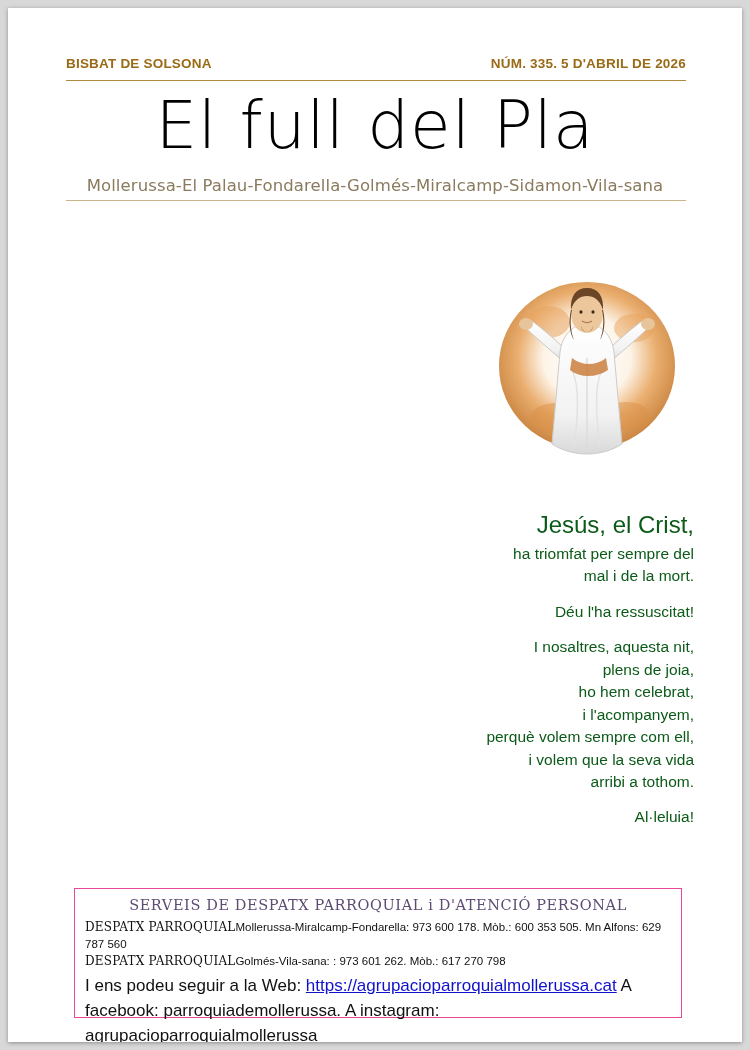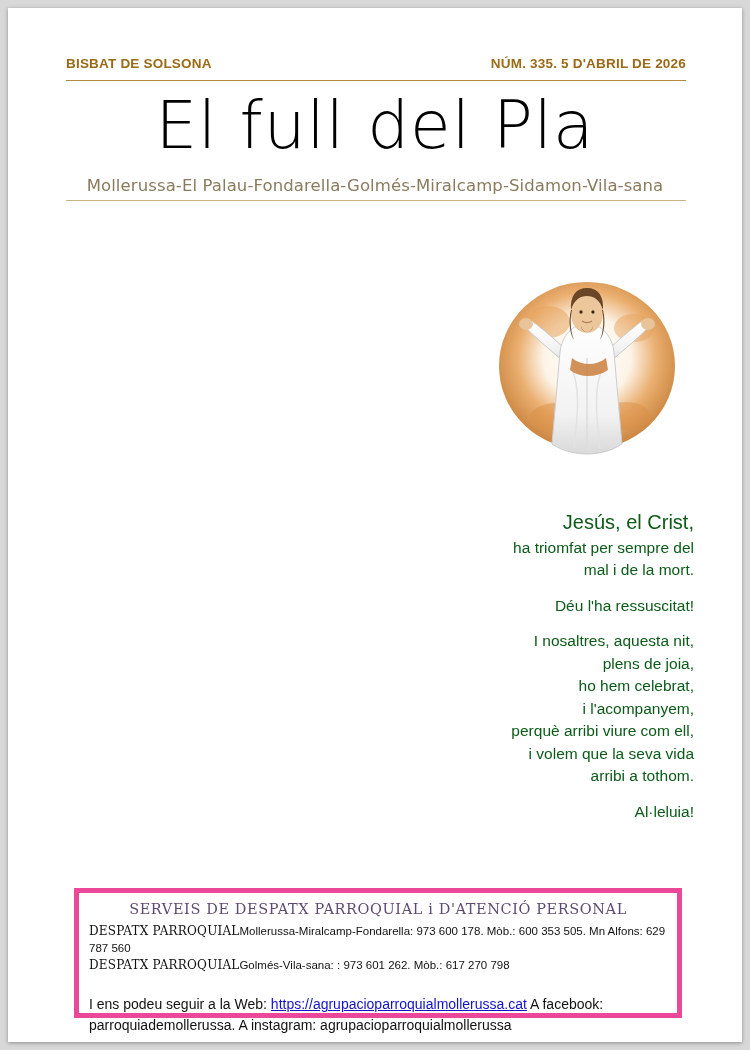--- a/index.html
+++ b/index.html
@@ -220,34 +220,34 @@
     left: 466px;
     top: 500px;
     width: 220px;
     text-align: right;
     color: #0b5a18;
     font-size: 15.5px;
     line-height: 1.45;
     font-family: "Liberation Sans", sans-serif;
   }
   .poem .lead {
-    font-size: 20px;
+    font-size: 24px;
     color: #0b5a18;
     text-align: right;
   }
   .poem p { margin: 0 0 13px 0; }
 
   
   .services {
     position: absolute;
     left: 66px;
     top: 880px;
     width: 608px;
     height: 130px;
-    border: 5px solid #ec4899;
+    border: 1px solid #ec4899;
     box-sizing: border-box;
     padding: 8px 10px 6px 10px;
     background: #ffffff;
   }
   .services-title {
     text-align: center;
     color: #5e4b74;
     font-size: 14.5px;
     letter-spacing: 0.6px;
     font-family: "DejaVu Serif", serif;
@@ -259,22 +259,22 @@
     line-height: 1.45;
     font-family: "Liberation Sans", sans-serif;
   }
   .svc-label {
     font-family: "DejaVu Serif", serif;
     font-size: 12px;
     letter-spacing: 0.2px;
     margin-top: 26px;
   }
   .svc-web {
-    margin-top: 20px;
-    font-size: 14px;
+    margin-top: 4px;
+    font-size: 17px;
     color: #111111;
     line-height: 1.45;
   }
   .svc-web a {
     color: #1111cc;
     text-decoration: underline;
   }
 </style>
 </head>
 <body>
@@ -344,21 +344,21 @@
       <span>mal i de la mort.</span>
     </p>
     <p>
       <span>Déu l'ha ressuscitat!</span>
     </p>
     <p>
       <span>I nosaltres, aquesta nit,</span><br>
       <span>plens de joia,</span><br>
       <span>ho hem celebrat,</span><br>
       <span>i l'acompanyem,</span><br>
-      <span>perquè arribi viure com ell,</span><br>
+      <span>perquè volem sempre com ell,</span><br>
       <span>i volem que la seva vida</span><br>
       <span>arribi a tothom.</span>
     </p>
     <p>
       <span>Al·leluia!</span>
     </p>
   </div>
 
   <div class="services">
     <div class="services-title">SERVEIS DE DESPATX PARROQUIAL i D'ATENCIÓ PERSONAL</div>

